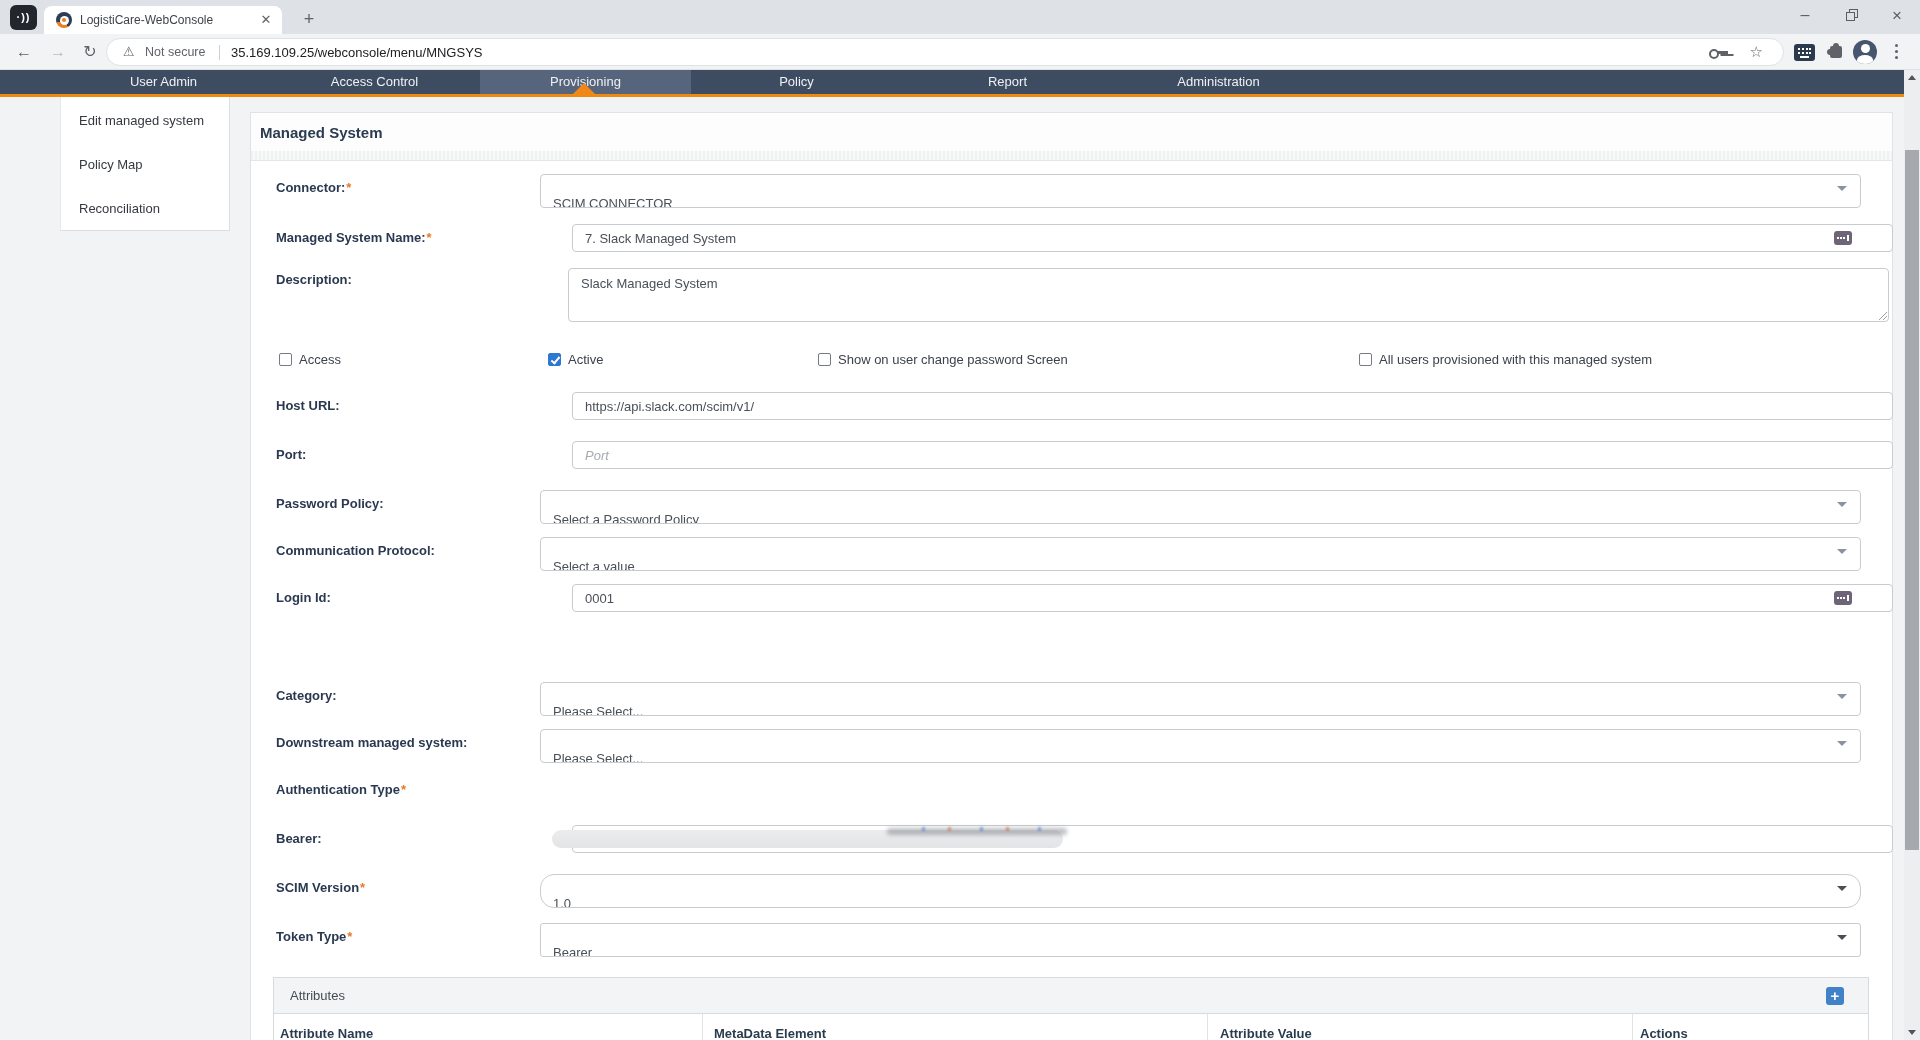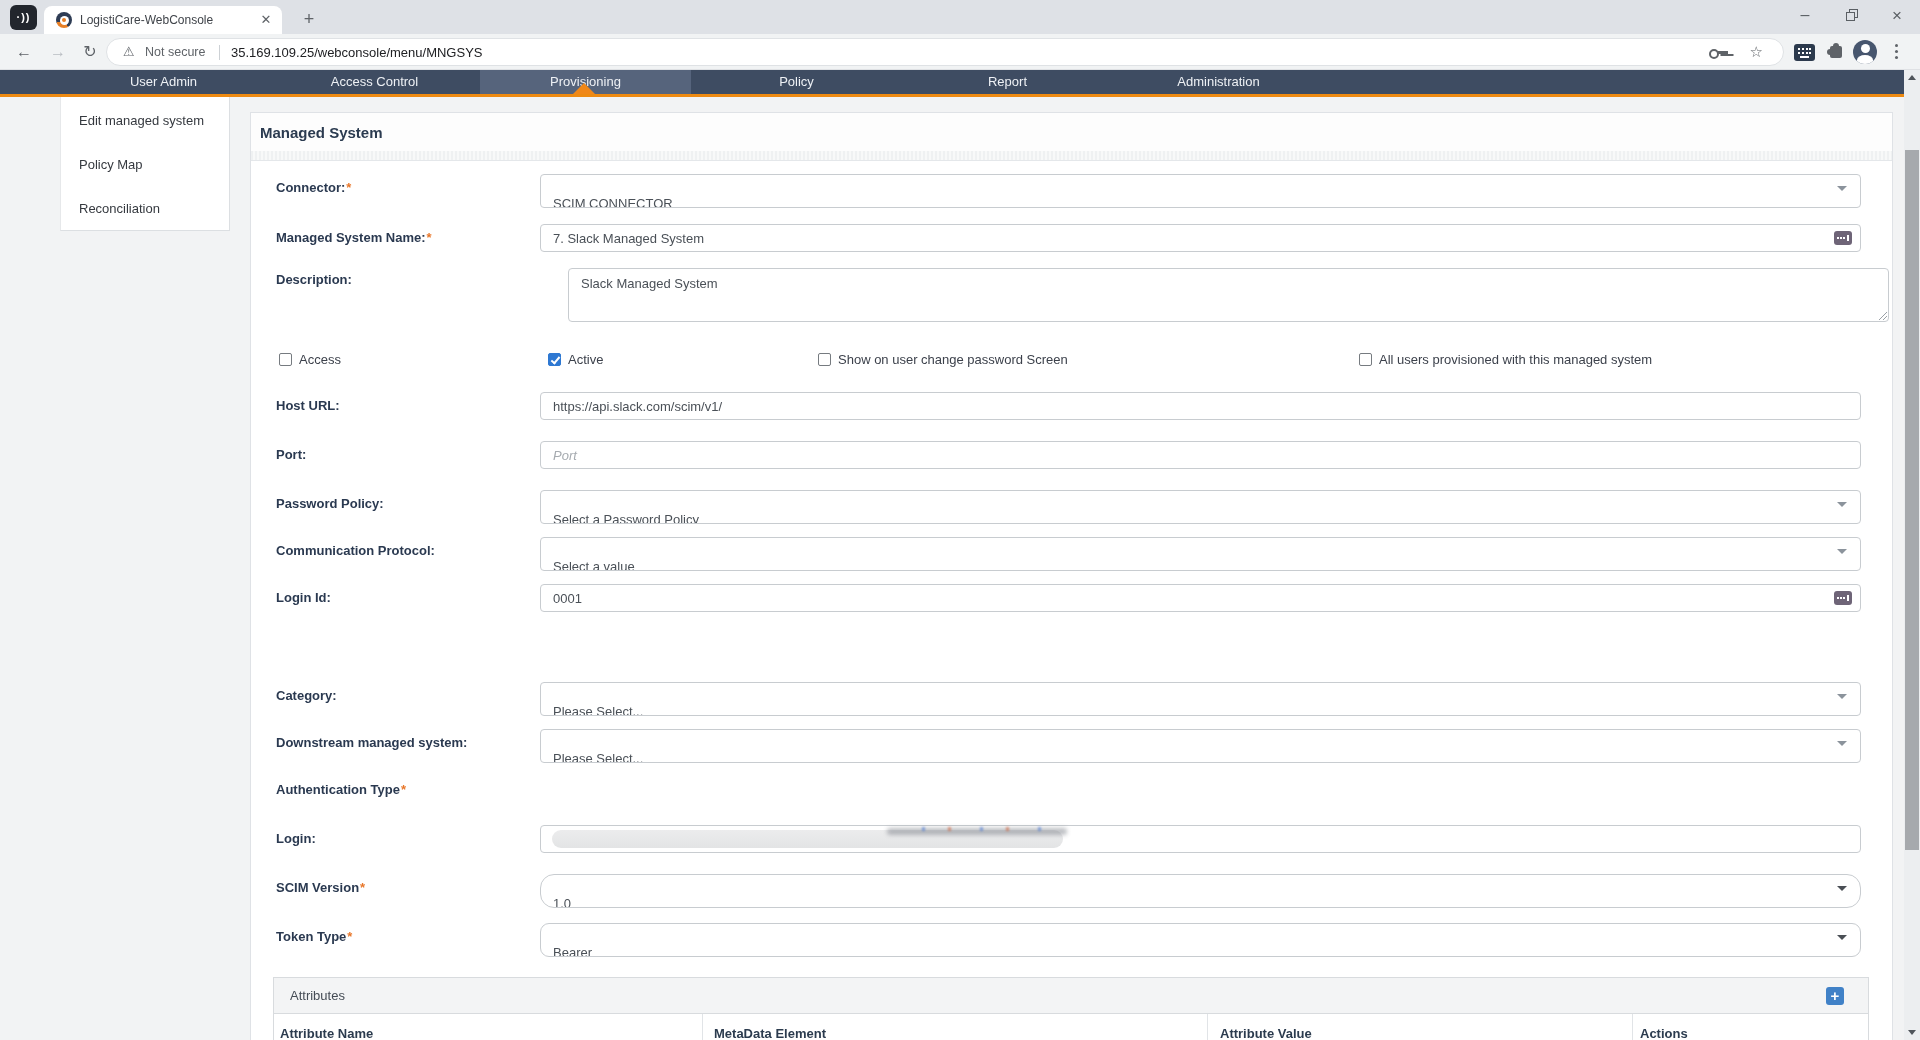--- a/index.html
+++ b/index.html
@@ -72,21 +72,21 @@
   .card { position:absolute; left:250px; top:112px; width:1643px; height:940px; background:#fff; border:1px solid #dfe2e6; }
   .card-header { position:absolute; left:0; top:0; width:100%; height:48px; background:#fdfdfd; border-bottom:1px solid #e4e7ea;text-align:right; }
   .card-header::after { content:""; position:absolute; left:0; bottom:0; width:100%; height:9px; background:repeating-linear-gradient(90deg,#eff1f2 0 2px,#f8f9f9 2px 4px); }
   .card-title { position:absolute; left:9px; top:0; line-height:40px; font-size:15px; font-weight:bold; color:#2b3b50; }
 
   .row { position:absolute; left:0; width:100%; height:16px; }
   .flabel { position:absolute; left:25px; top:0; line-height:28px; font-size:13px; font-weight:bold; color:#2a3950; white-space:nowrap; }
   .req { color:#e8772a; font-weight:bold; margin-left:1px; }
   .fwrap { position:absolute; left:289px; top:0; width:1321px; height:28px; }
   .finput, .fselect, .ftextarea { width:100%; height:100%; border:1px solid #c8ccd0; border-radius:4px; background:#fff; font-family:"Liberation Sans","DejaVu Sans",sans-serif; font-size:13px; color:#4a5057; }
-  .finput { padding:0 12px; outline:none; }
+  .finput { padding:0 12px; outline:none;margin-left:32px; }
   .finput::placeholder { font-style:italic; color:#a6abb0; opacity:1; }
   .fselect { position:relative; line-height:26px; padding:16px 12px; white-space:nowrap; overflow:hidden; }
   .caret { position:absolute; right:13px; top:11px; width:0; height:0; border-left:5px solid transparent; border-right:5px solid transparent; border-top:5px solid #8b939c; }
   .caret.native { border-top-color:#4a4f55; }
   .kbicon { position:absolute; right:9px; top:7px; width:18px; height:14px; background:#6e6477; border-radius:3px; }
   .kbicon::before { content:""; position:absolute; left:3px; top:6px; width:2px; height:2px; background:#fff; box-shadow:3px 0 0 #fff,6px 0 0 #fff; }
   .kbicon::after { content:""; position:absolute; right:3px; top:4px; width:2px; height:6px; background:#fff; }
   .tawrap { position:absolute; left:289px; top:0; width:1321px; height:54px;margin-left:28px; }
   .ftextarea { resize:none; padding:6px 12px; line-height:17px; overflow:hidden; }
   .ta-grip { position:absolute; right:2px; bottom:2px; width:10px; height:10px; background:repeating-linear-gradient(135deg,transparent 0 2px,#9aa0a6 2px 3px); clip-path:polygon(100% 0,100% 100%,0 100%); }
@@ -248,40 +248,40 @@
       <div class="fwrap">
           <div class="fselect"><span>Please Select...</span><span class="caret"></span></div>
         </div>
     </div>
 
     <div class="row" style="top:663px">
       <div class="flabel"><span>Authentication Type</span><span class="req">*</span></div>
     </div>
 
     <div class="row" style="top:712px">
-      <div class="flabel"><span>Login:</span></div>
+      <div class="flabel"><span>Bearer:</span></div>
       <div class="fwrap"><input class="finput" style="">
         <span class="redact">
             <span class="redact-smudge"></span>
             <span class="redact-dots"></span>
           </span>
       </div>
     </div>
 
     <div class="row" style="top:761px">
       <div class="flabel"><span>SCIM Version</span><span class="req">*</span></div>
       <div class="fwrap">
           <div class="fselect" style="border-radius:14px"><span>1.0</span><span class="caret native"></span></div>
         </div>
     </div>
 
     <div class="row" style="top:810px">
       <div class="flabel"><span>Token Type</span><span class="req">*</span></div>
       <div class="fwrap">
-          <div class="fselect" style="border-radius:9px"><span>Bearer</span><span class="caret native"></span></div>
+          <div class="fselect" style="border-radius:3px"><span>Bearer</span><span class="caret native"></span></div>
         </div>
     </div>
 
     <div class="attr-panel">
       <div class="attr-bar">
         <span class="attr-title">Attributes</span>
         <span class="attr-add">+</span>
       </div>
       <div class="attr-thead">
         <span class="th" style="left:6px">Attribute Name</span>

